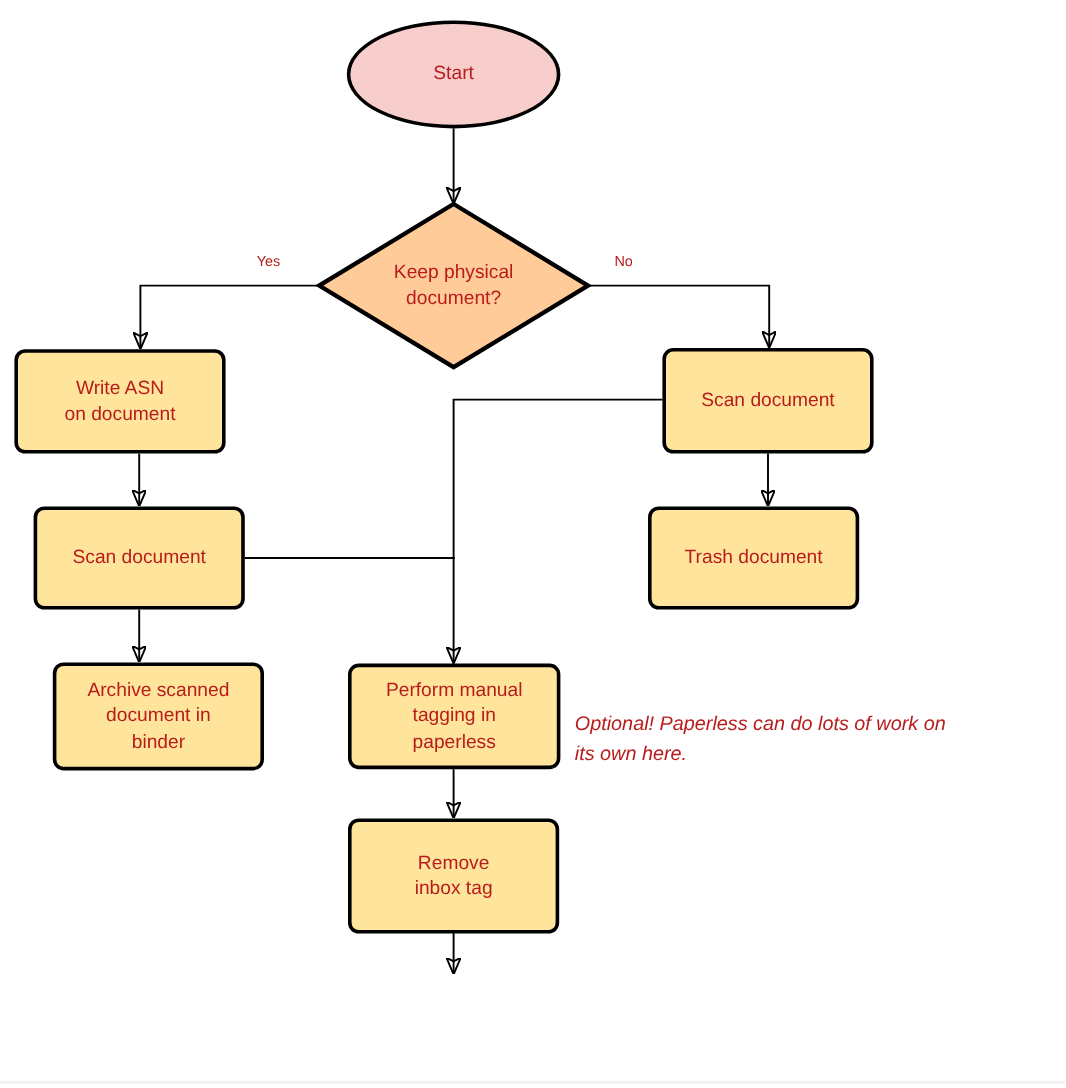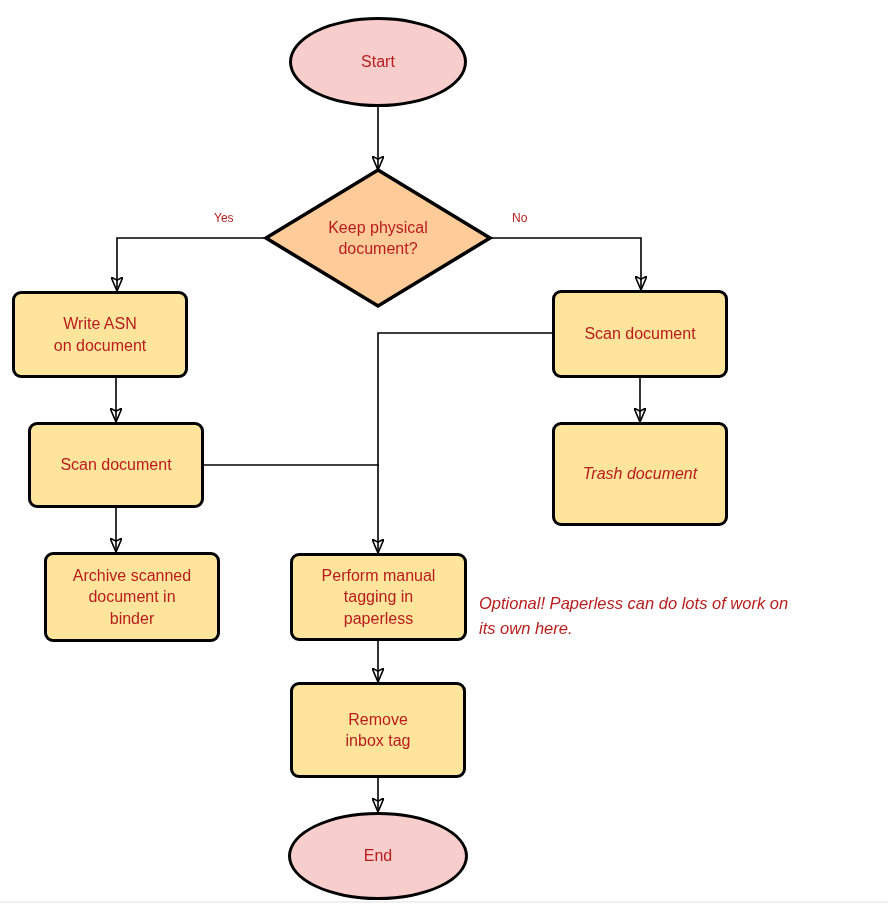--- a/index.html
+++ b/index.html
@@ -115,37 +115,34 @@
   <div class="node process" style="left:28px;top:552px;width:176px;height:90px;margin-left:16px;">
     <span class="label">Archive scanned
 document in
 binder</span>
   </div>
 
   <div class="node process" style="left:552px;top:290px;width:176px;height:88px;">
     <span class="label">Scan document</span>
   </div>
 
-  <div class="node process" style="left:552px;top:422px;width:176px;height:104px;font-style:italic;">
+  <div class="node process" style="left:540px;top:422px;width:176px;height:86px;">
     <span class="label">Trash document</span>
   </div>
 
   <div class="node process" style="left:290px;top:553px;width:177px;height:88px;">
     <span class="label">Perform manual
 tagging in
 paperless</span>
   </div>
 
   <div class="node process" style="left:290px;top:682px;width:176px;height:96px;">
     <span class="label">Remove
 inbox tag</span>
   </div>
 
-  <div class="node terminator" style="left:288px;top:812px;width:180px;height:88px;">
-    <span class="label">End</span>
-  </div>
 
   <div class="note">Optional! Paperless can do lots of work on
 its own here.</div>
 
   <div class="bottom-edge"></div>
 
 </div>
 
 </body></html>

